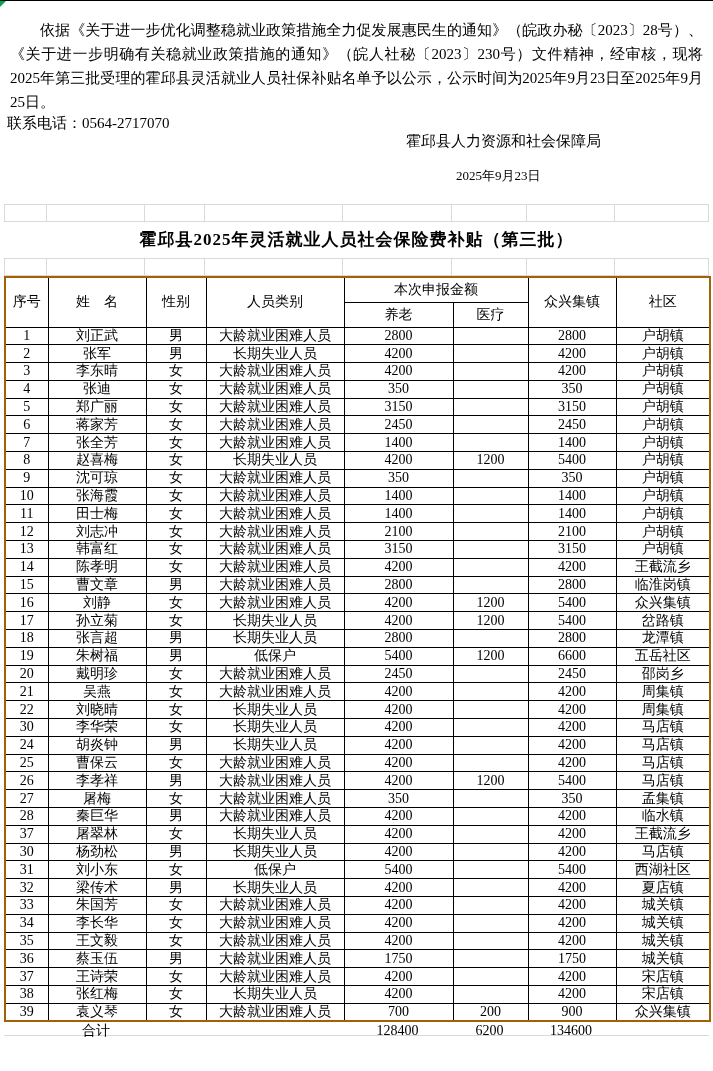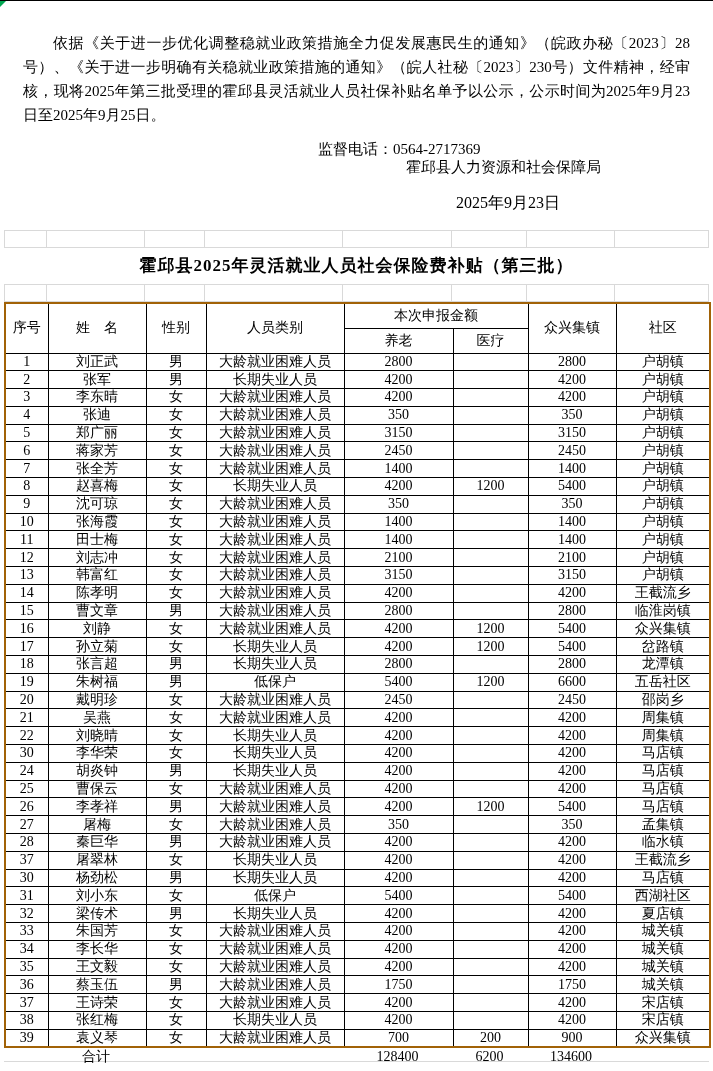--- a/index.html
+++ b/index.html
@@ -8,28 +8,28 @@
     width:713px; height:1071px; background:#ffffff; color:#000;
     font-family:"Liberation Serif","DejaVu Serif",serif;
     position:relative; overflow:hidden;
   }
   .top-edge { height:1px; background:#000; }
   .corner-flag {
     position:absolute; top:1px; left:0; width:0; height:0;
     border-top:6px solid #00a651; border-right:6px solid transparent;
   }
   .notice {
-    margin:17px; padding:13px 6px 0 6px; height:105px;
+    margin:4px; padding:13px 6px 0 6px; height:105px;
     font-size:15px; line-height:24px; text-indent:2em; text-align:justify;
   }
   .phones { margin-top:2px; height:18px; font-size:15px; position:relative; }
   .phones .contact { position:absolute; left:7px; }
   .phones .supervision { position:absolute; left:318px; }
   .agency { margin-left:406px; height:19px; font-size:15px; }
-  .pubdate { margin-top:16px; margin-left:456px; height:19px; font-size:16px; }
+  .pubdate { margin-top:16px; margin-left:456px; height:19px; font-size:13px; }
 
   .strip {
     margin-left:4px; width:705px; height:18px; display:flex;
     border-top:1px solid #d9d9d9; border-bottom:1px solid #d9d9d9;
   }
   .strip-1 { margin-top:18px; }
   .strip .c { height:100%; border-right:1px solid #d9d9d9; }
   .strip .c:first-child { border-left:1px solid #d9d9d9; }
 
   .title-row {
@@ -60,21 +60,21 @@
 </style>
 </head>
 <body>
 
 <div class="top-edge"></div>
 <div class="corner-flag"></div>
 
 <p class="notice">依据《关于进一步优化调整稳就业政策措施全力促发展惠民生的通知》（皖政办秘〔2023〕28号）、《关于进一步明确有关稳就业政策措施的通知》（皖人社秘〔2023〕230号）文件精神，经审核，现将2025年第三批受理的霍邱县灵活就业人员社保补贴名单予以公示，公示时间为2025年9月23日至2025年9月25日。</p>
 
 <div class="phones">
-  <span class="supervision">监督电话：0564-2717369</span>
+  <span class="contact">联系电话：0564-2717070</span>
 </div>
 
 <div class="agency">霍邱县人力资源和社会保障局</div>
 <div class="pubdate">2025年9月23日</div>
 
 <div class="strip strip-1">
   <div class="c w-seq"></div>
   <div class="c w-name"></div>
   <div class="c w-gender"></div>
   <div class="c w-cat"></div>

